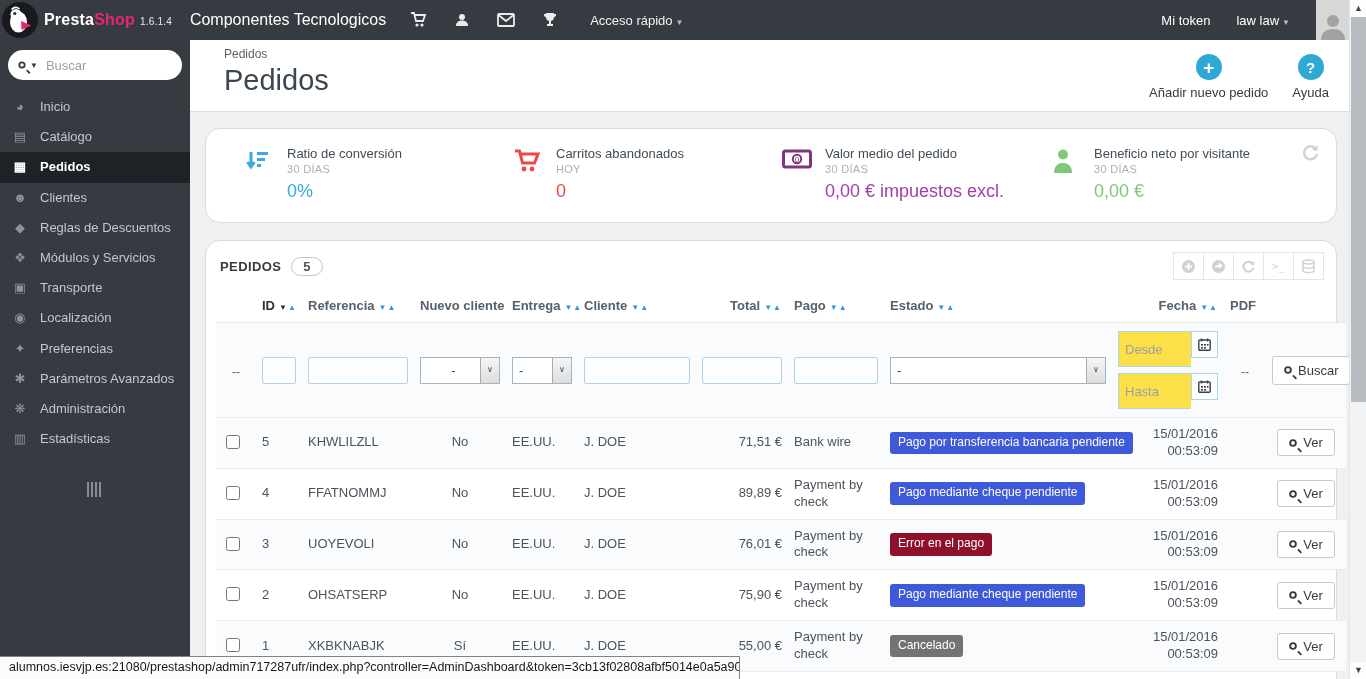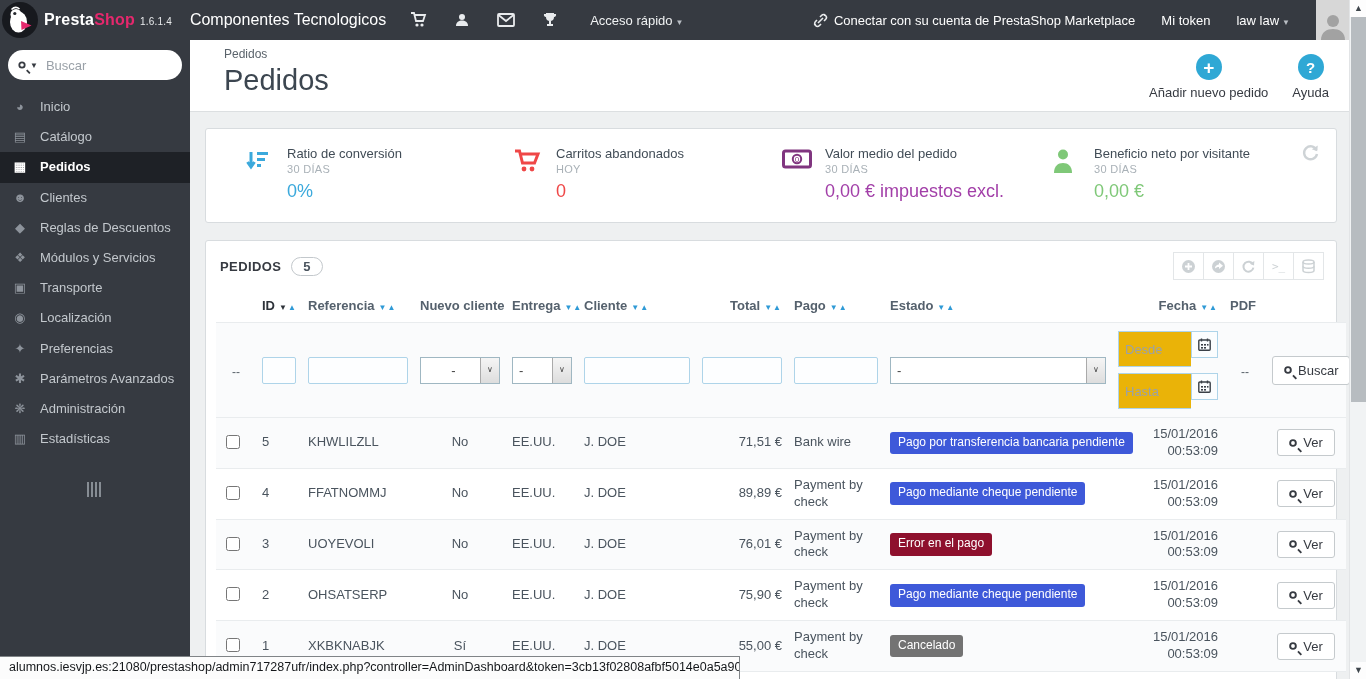--- a/index.html
+++ b/index.html
@@ -62,21 +62,21 @@
   
   .content { position:absolute; top:40px; left:190px; right:17px; bottom:0; background:#eef0f1; }
   .content-header { background:#fff; border-bottom:1px solid #dcdfe1; padding:7px 24px 14px 34px; position:relative; }
   .breadcrumb { font-size:12px; color:#5a636b; }
   .page-title { font-size:29px; color:#3c4650; margin-top:3px; }
   .actions { position:absolute; right:20px; top:14px; display:flex; gap:24px; }
   .action { display:flex; flex-direction:column; align-items:center; gap:5px; font-size:13px; color:#363a41; cursor:pointer; }
   .circle-ic { width:26px; height:26px; border-radius:50%; background:#2fa8d5; color:#fff; display:flex; align-items:center; justify-content:center; font-size:19px; font-weight:bold; line-height:1; }
 
   
-  .panel { background:#fff; border:1px solid #d8dcdf; border-radius:3px; }
+  .panel { background:#fff; border:1px solid #d8dcdf; border-radius:15px; }
   .kpi-panel { margin:16px 12px 0 15px; padding:17px 16px 20px 38px; display:flex; position:relative; }
   .kpi { flex:1; display:flex; gap:13px; }
   .kpi-icon { width:30px; padding-top:2px; flex:0 0 auto; }
   .kpi-title { font-size:13px; color:#414c56; }
   .kpi-period { font-size:11px; color:#a9b1b7; margin-top:2px; letter-spacing:.3px; }
   .kpi-value { font-size:18px; margin-top:6px; }
   .kpi-refresh { position:absolute; right:16px; top:14px; cursor:pointer; }
 
   
   .orders-panel { margin:17px 12px 0 15px; padding:0 0 4px 0; }
@@ -100,21 +100,21 @@
 
   tr.filter td { background:#ecf5fb; padding:9px 6px; vertical-align:top; border-bottom:1px solid #d5dde1; }
   tr.filter td:nth-child(1), tr.filter td:nth-child(11) { color:#5a636b; font-size:12px; text-align:center; padding-top:14px; }
   .f-in { height:27px; width:100%; border:1px solid #aed4e9; border-radius:2px; background:#fdfeff; font-size:13px; color:#555; padding:0 6px; font-family:"Liberation Sans", sans-serif; }
   .f-in.id { width:34px; }
   .f-select { height:27px; border:1px solid #9fb7c2; background:#fff; display:flex; align-items:stretch; cursor:pointer; }
   .f-select .val { flex:1; font-size:13px; color:#444; padding:5px 0 0 6px; }
   .f-select .arrow { width:19px; background:linear-gradient(#f5f5f5,#dddddd); border-left:1px solid #aaa; display:flex; align-items:center; justify-content:center; font-size:8px; color:#444; }
   .dategrp { display:flex; }
   .dategrp + .dategrp { margin-top:6px; }
-  .dategrp input { flex:1; min-width:0; height:35px; border:1px solid #aed4e9; border-right:none; background:#eab308; font-size:13px; color:#555; padding:17px 6px; font-family:"Liberation Sans", sans-serif; }
+  .dategrp input { flex:1; min-width:0; height:35px; border:1px solid #aed4e9; border-right:none; background:#fde047; font-size:13px; color:#555; padding:17px 6px; font-family:"Liberation Sans", sans-serif; }
   .dategrp input::placeholder { color:#9aa1a8; }
   .cal-btn { width:27px; height:27px; border:1px solid #aed4e9; background:#fbfdfe; display:flex; align-items:center; justify-content:center; cursor:pointer; }
   .btn { display:inline-flex; align-items:center; gap:6px; background:#fff; border:1px solid #c5cacd; border-radius:3px; color:#363a41; font-size:13px; padding:6px 11px; cursor:pointer; font-family:"Liberation Sans", sans-serif; }
   .btn .mag { border-color:#363a41; transform:scale(.95); }
 
   .grid tbody td { font-size:13px; color:#4a545e; padding:8px 6px; border-top:1px solid #e9ecee; vertical-align:middle; line-height:1.3; }
   .grid tbody tr:nth-child(odd) td { background:#fafbfc; }
   .grid tbody td:nth-child(4) { text-align:center; }
   .grid tbody td:nth-child(7) { text-align:right; }
   .grid tbody td:nth-child(10) { text-align:right; }
@@ -182,29 +182,20 @@
           <path d="M2 2 h2 v3 a2.5 2.5 0 0 1-2-3 Z M14 2 h-2 v3 a2.5 2.5 0 0 0 2-3 Z" fill="#e9ebed"></path>
           <rect x="7" y="9" width="2" height="3" fill="#e9ebed"></rect>
           <rect x="5" y="12" width="6" height="2" fill="#e9ebed"></rect>
         </svg>
     </span>
   </div>
   <div class="quick">
     <span>Acceso rápido</span><span class="caret">▼</span>
   </div>
   <div class="tb-right">
-    <span class="mk-link">
-      <svg width="15" height="15" viewBox="0 0 15 15">
-          <path d="M5 10 L10 5" stroke="#e9ebed" stroke-width="1.6"></path>
-          <path d="M4 7 L2.5 8.5 a2.8 2.8 0 0 0 4 4 L8 11" fill="none" stroke="#e9ebed" stroke-width="1.6"></path>
-          <path d="M11 8 L12.5 6.5 a2.8 2.8 0 0 0-4-4 L7 4" fill="none" stroke="#e9ebed" stroke-width="1.6"></path>
-          <path d="M11 1 l1 2 M1 11 l2 1" stroke="#e9ebed" stroke-width="1.2"></path>
-        </svg>
-      <span>Conectar con su cuenta de PrestaShop Marketplace</span>
-    </span>
     <span>Mi token</span>
     <span>
       <span>law law</span><span class="caret">▼</span>
     </span>
     <span class="avatar">
       <svg width="30" height="30" viewBox="0 0 30 30">
           <circle cx="15" cy="11" r="6" fill="#a2a2a2"></circle>
           <path d="M3 30 c0-8 6-11 12-11 s12 3 12 11 Z" fill="#a2a2a2"></path>
         </svg>
     </span>

